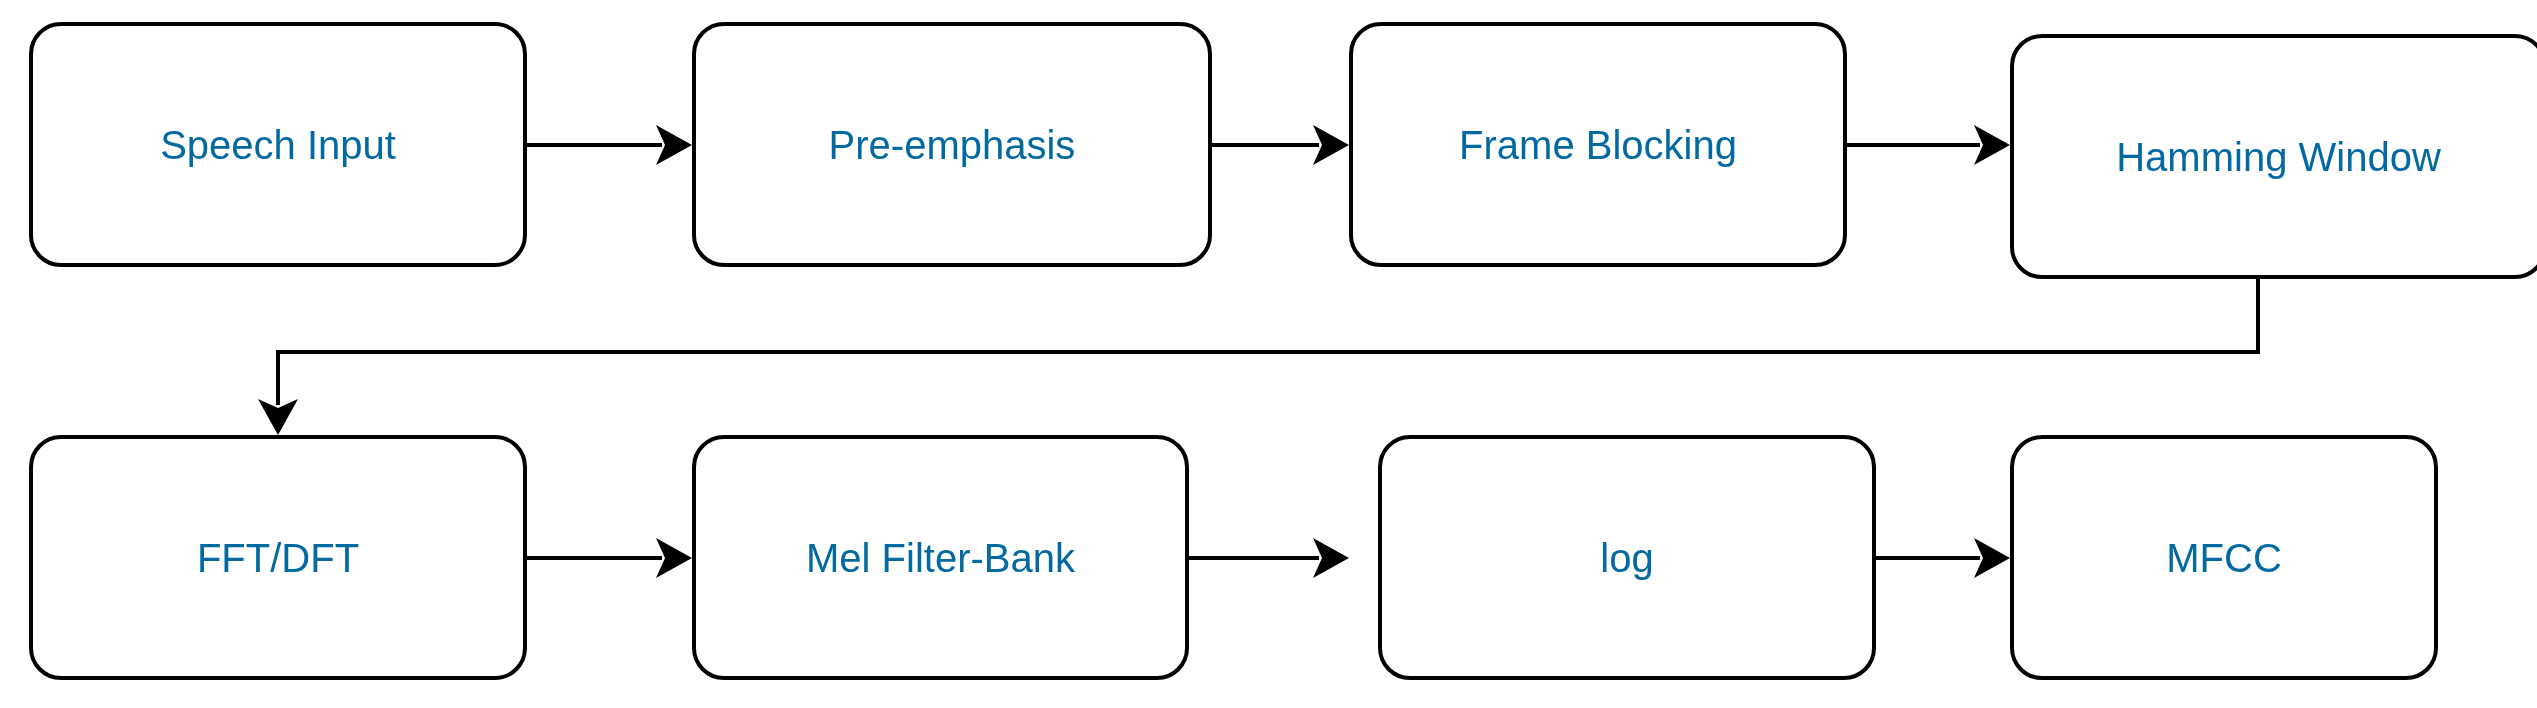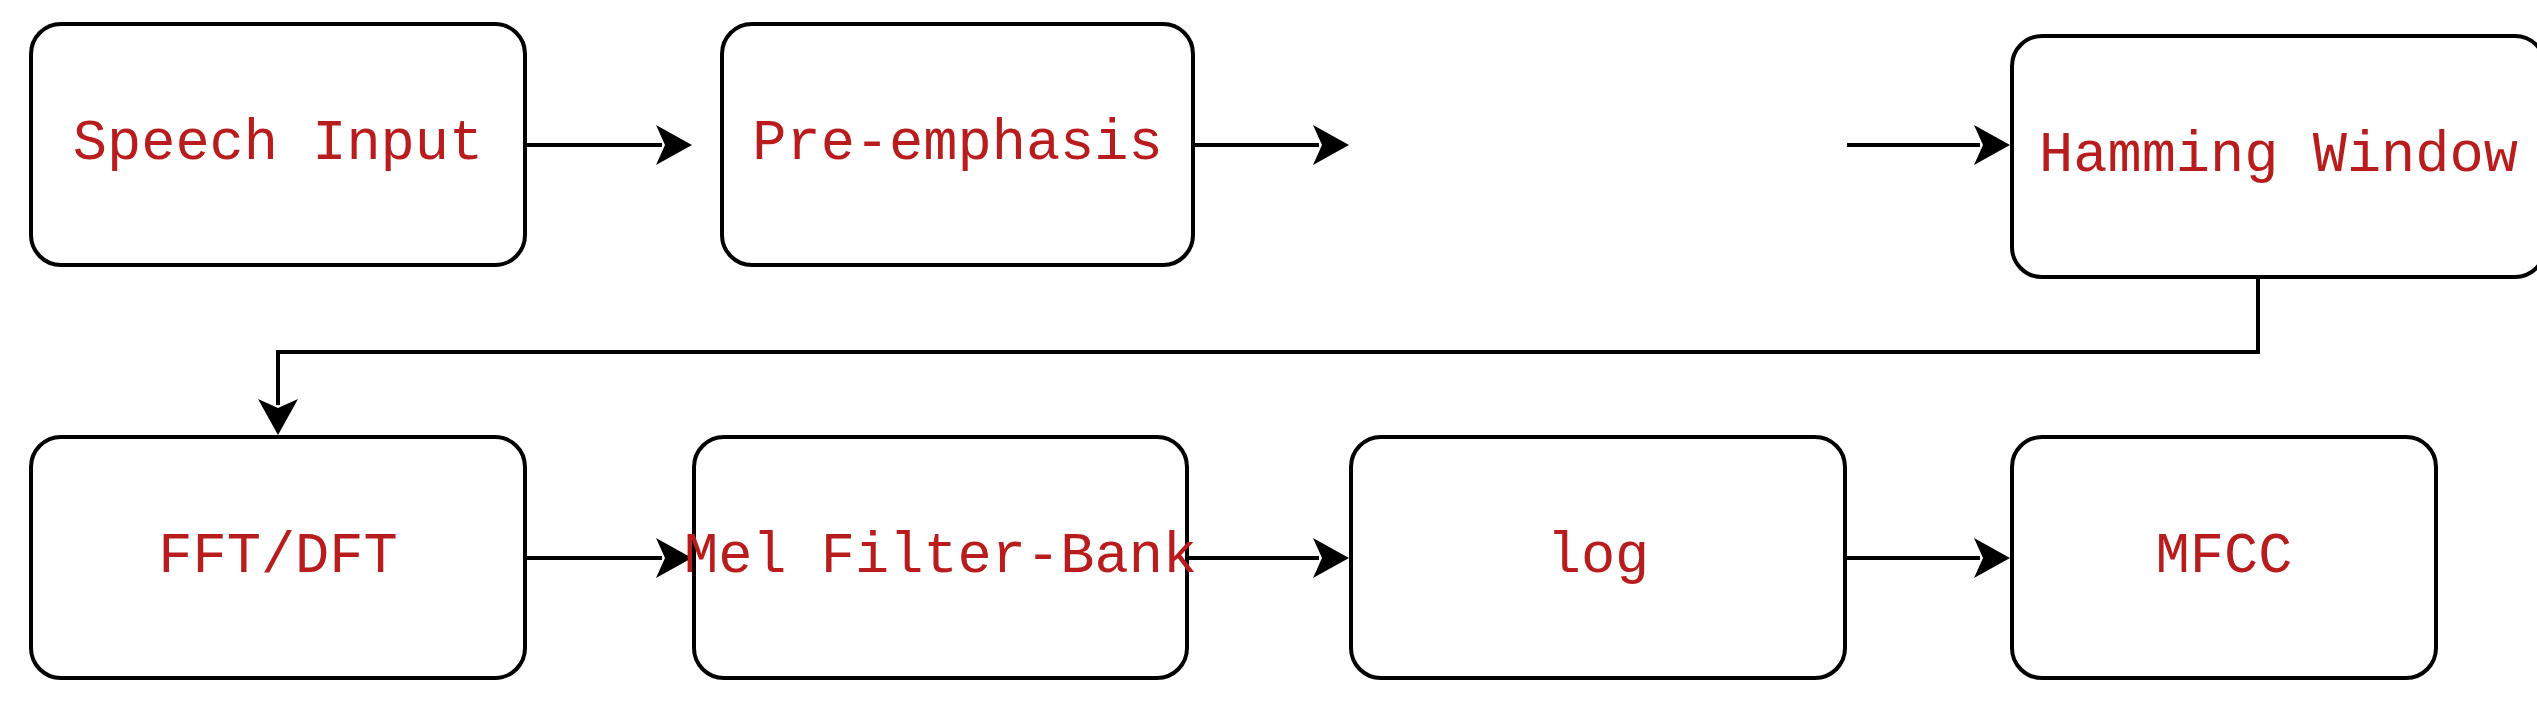--- a/index.html
+++ b/index.html
@@ -27,35 +27,34 @@
     height: 245px;
     box-sizing: border-box;
     background: #ffffff;
     border: 4px solid #000000;
     border-radius: 32px;
     display: flex;
     align-items: center;
     justify-content: center;
   }
   .node-label {
-    font-size: 57px;
+    font-size: 40px;
     line-height: 1.2;
-    color: #b91c1c;
+    color: #0369a1;
     white-space: nowrap;
-    font-family: Liberation Mono, monospace;
   }
   
   #node-speech-input   { left: 29px;   top: 22px;  width: 498px; }
-  #node-pre-emphasis   { left: 692px;  top: 22px;  width: 475px; margin-left: 28px; }
+  #node-pre-emphasis   { left: 692px;  top: 22px;  width: 520px; }
   #node-frame-blocking { left: 1349px; top: 22px;  width: 498px; }
   #node-hamming-window { left: 2010px; top: 34px;  width: 537px; }
   
   #node-fft-dft        { left: 29px;   top: 435px; width: 498px; text-align: right; }
   #node-mel-filter-bank{ left: 692px;  top: 435px; width: 497px; }
-  #node-log            { left: 1349px; top: 435px; width: 498px; }
+  #node-log            { left: 1378px; top: 435px; width: 498px; }
   #node-mfcc           { left: 2010px; top: 435px; width: 428px; }
 </style>
 </head>
 <body>
 
 <div id="canvas">
 
   <svg id="edge-layer" width="2537" height="708" viewBox="0 0 2537 708" xmlns="http://www.w3.org/2000/svg">
     <defs>
       <marker id="arrowhead" markerUnits="userSpaceOnUse" markerWidth="36" markerHeight="40" refX="6" refY="20" orient="auto" style="overflow:visible">
@@ -73,20 +72,23 @@
     <line x1="1189" y1="558" x2="1319" y2="558" stroke="#000000" stroke-width="4" marker-end="url(#arrowhead)"></line>
     <line x1="1847" y1="558" x2="1980" y2="558" stroke="#000000" stroke-width="4" marker-end="url(#arrowhead)"></line>
   </svg>
 
   <div class="node" id="node-speech-input">
     <span class="node-label">Speech Input</span>
   </div>
   <div class="node" id="node-pre-emphasis">
     <span class="node-label">Pre-emphasis</span>
   </div>
+  <div class="node" id="node-frame-blocking">
+    <span class="node-label">Frame Blocking</span>
+  </div>
   <div class="node" id="node-hamming-window">
     <span class="node-label">Hamming Window</span>
   </div>
 
   <div class="node" id="node-fft-dft">
     <span class="node-label">FFT/DFT</span>
   </div>
   <div class="node" id="node-mel-filter-bank">
     <span class="node-label">Mel Filter-Bank</span>
   </div>

